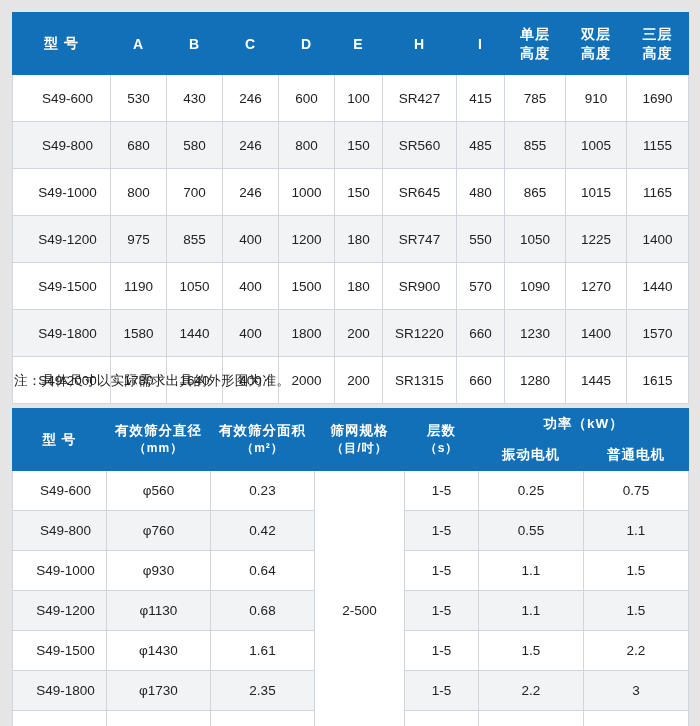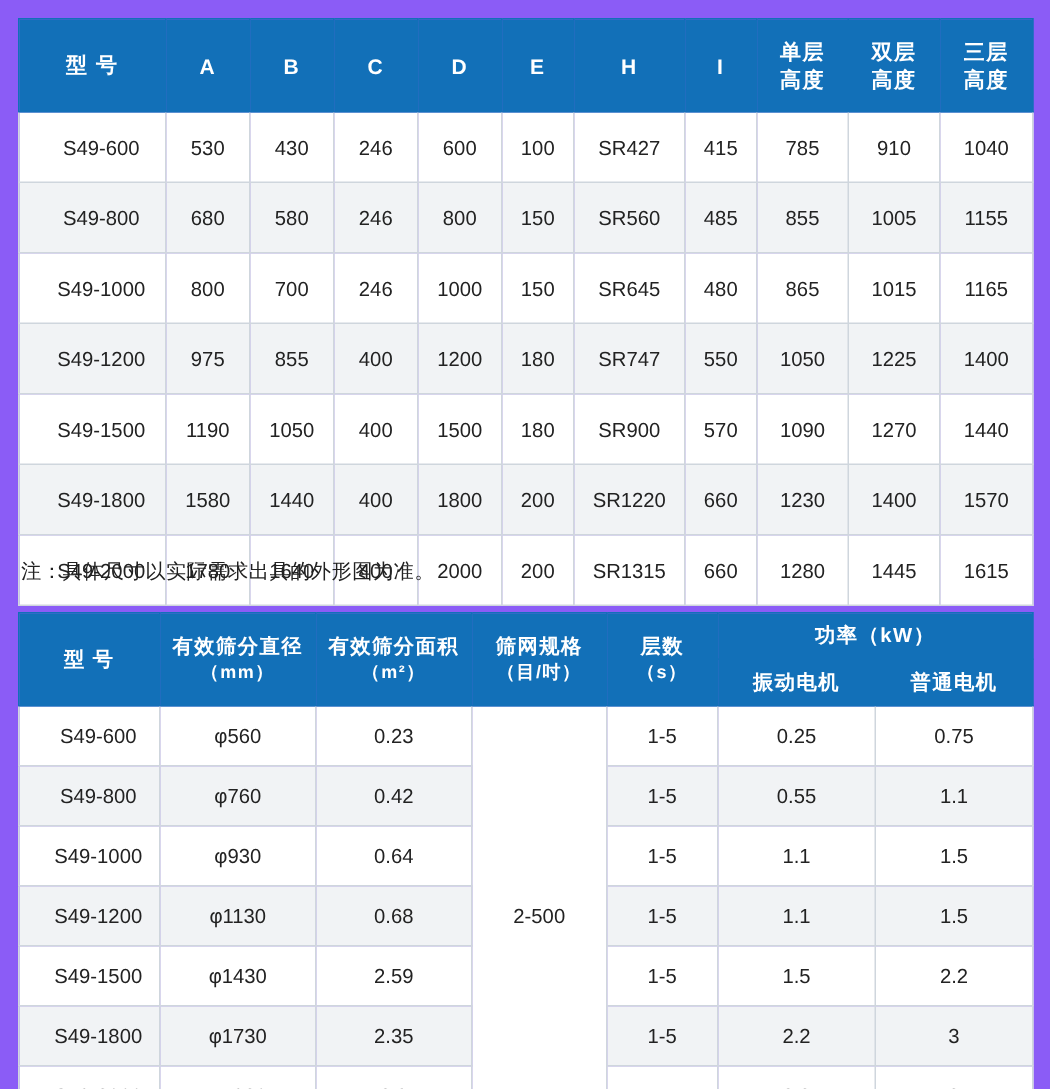--- a/index.html
+++ b/index.html
@@ -5,21 +5,21 @@
   * { box-sizing: border-box; }
   html, body {
     margin: 0; padding: 0;
     background: #ffffff;
     font-family: "Liberation Sans", sans-serif;
   }
   .page {
     width: 700px;
     height: 726px;
     position: relative;
-    background: #8b5cf6;
+    background: #e5e5e5;
     overflow: hidden;
   }
   table {
     border-collapse: collapse;
     table-layout: fixed;
   }
   .tbl1 {
     position: absolute;
     left: 12px;
     top: 12px;
@@ -126,21 +126,21 @@
         <td class="model">S49-600</td>
         <td>530</td>
         <td>430</td>
         <td>246</td>
         <td>600</td>
         <td>100</td>
         <td>SR427</td>
         <td>415</td>
         <td>785</td>
         <td>910</td>
-        <td>1040</td>
+        <td>1690</td>
       </tr>
       <tr>
         <td class="model">S49-800</td>
         <td>680</td>
         <td>580</td>
         <td>246</td>
         <td>800</td>
         <td>150</td>
         <td>SR560</td>
         <td>485</td>
@@ -284,21 +284,21 @@
         <td class="model">S49-1200</td>
         <td>φ1130</td>
         <td>0.68</td>
         <td>1-5</td>
         <td>1.1</td>
         <td>1.5</td>
       </tr>
       <tr>
         <td class="model">S49-1500</td>
         <td>φ1430</td>
-        <td>2.59</td>
+        <td>1.61</td>
         <td>1-5</td>
         <td>1.5</td>
         <td>2.2</td>
       </tr>
       <tr>
         <td class="model">S49-1800</td>
         <td>φ1730</td>
         <td>2.35</td>
         <td>1-5</td>
         <td>2.2</td>

